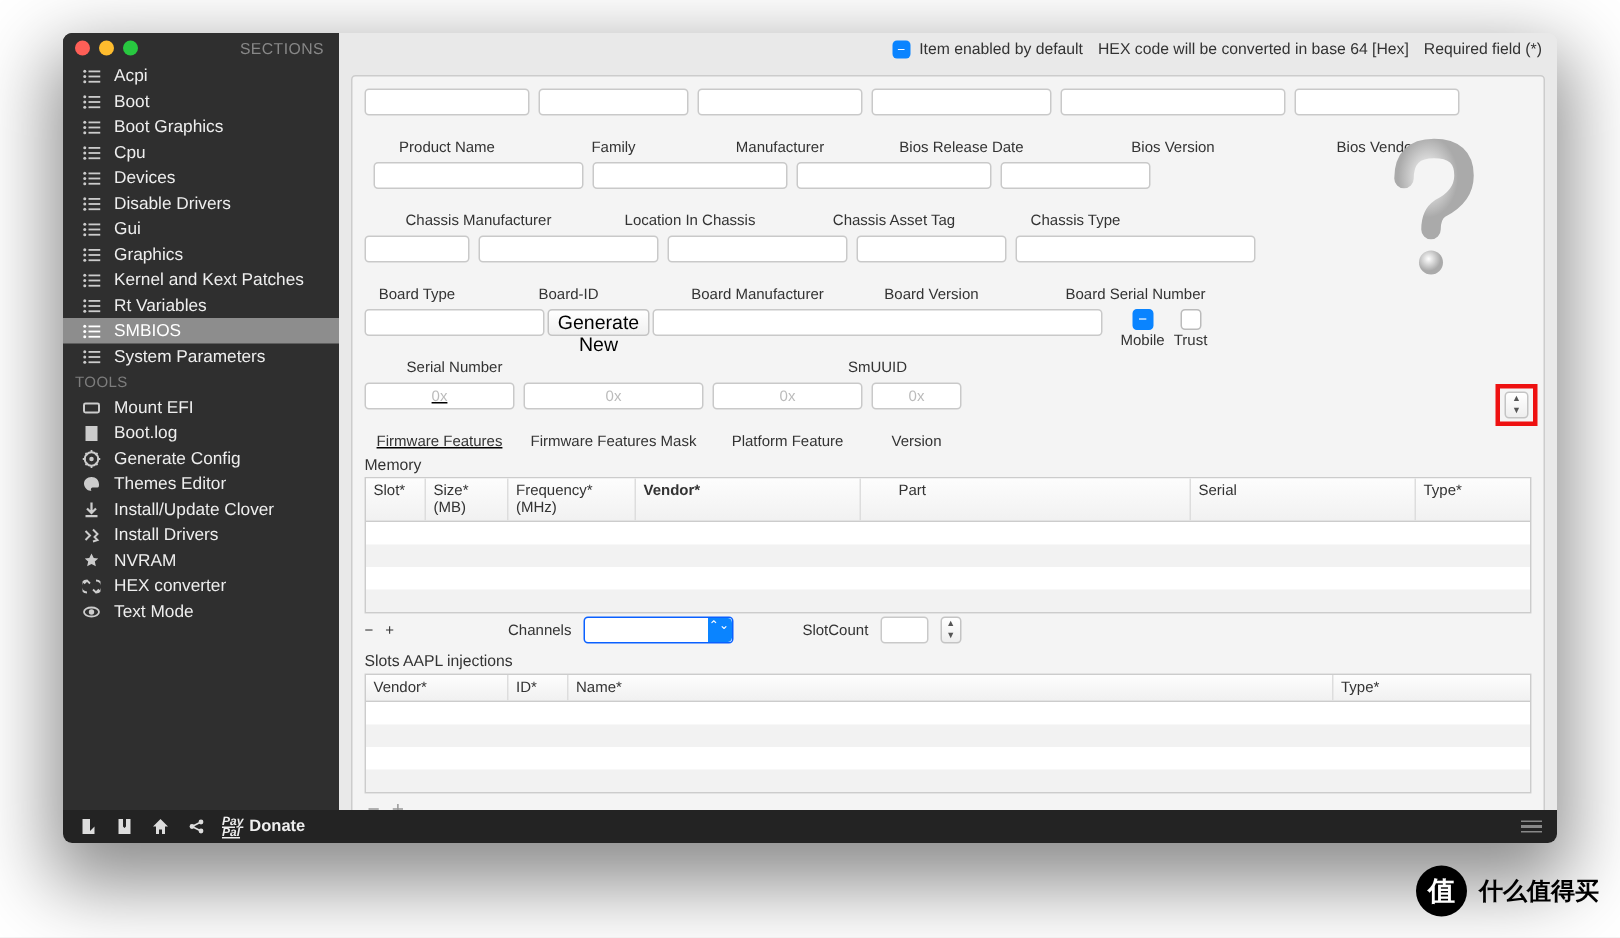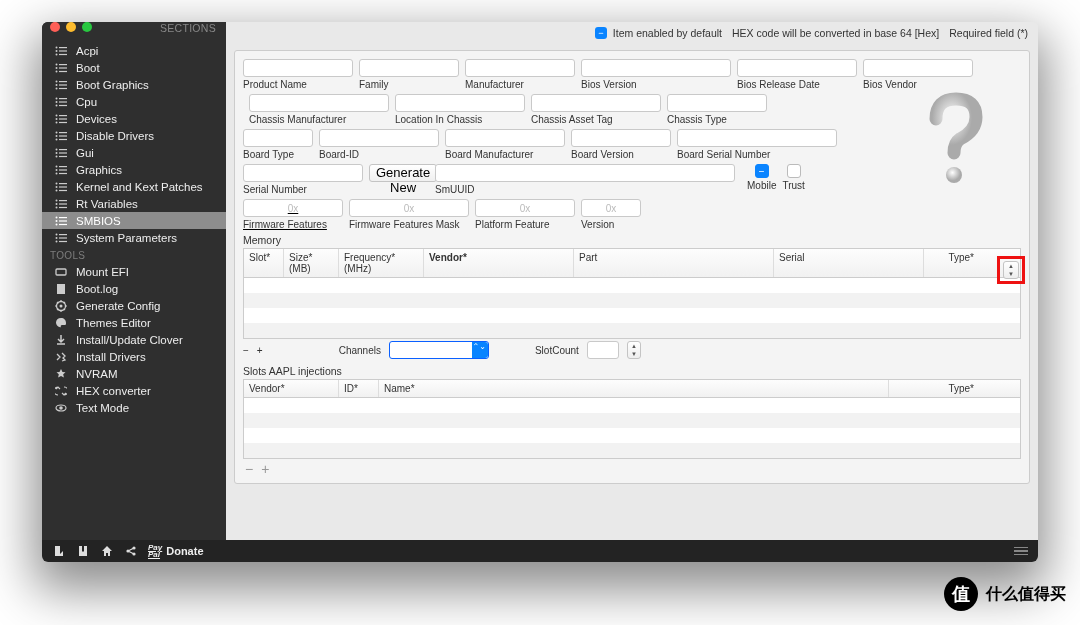--- a/index.html
+++ b/index.html
@@ -1,20 +1,20 @@
 <!DOCTYPE html>
 <html><head>
 <meta charset="utf-8">
 <style>
   * { box-sizing: border-box; margin: 0; padding: 0; }
   body { background: #fff; font-family: -apple-system, "Helvetica Neue", Arial, sans-serif; width: 1080px; height: 625px; position: relative; overflow: hidden; }
   .window { position: absolute; left: 42px; top: 22px; width: 996px; height: 540px; background: #e9e9e9; border-radius: 6px; box-shadow: 0 20px 50px 8px rgba(0,0,0,0.45); overflow: hidden; display: flex; flex-direction: column; }
   .main-area { flex: 1; display: flex; overflow: hidden; }
   .sidebar { width: 184px; background: #2f2f2f; color: #ddd; display: flex; flex-direction: column; font-size: 11.5px; }
-  .traffic { height: 20px; display: flex; align-items: flex-start; padding-left: 8px; gap: 6px; background: #2f2f2f; }
+  .traffic { height: 20px; display: flex; align-items: center; padding-left: 8px; gap: 6px; background: #2f2f2f; }
   .traffic span { width: 10px; height: 10px; border-radius: 50%; display: inline-block; }
   .tl-red { background: #fe5f57; } .tl-yel { background: #febc2e; } .tl-grn { background: #28c840; }
   .traffic .hdr { flex: 1; text-align: right; padding-right: 10px; color: #888; font-size: 10.5px; letter-spacing: 0.3px; }
   .side-group-label { color: #7d7d7d; font-size: 10px; padding: 4px 8px 2px; letter-spacing: 0.3px; }
   .side-item { display: flex; align-items: center; gap: 8px; padding: 2.5px 8px 2.5px 12px; cursor: default; color: #eee; }
   .side-item.selected { background: #8d8d8d; color: #fff; }
   .side-icon { width: 14px; display: flex; justify-content: center; align-items: center; color: #ccc; }
   .side-item.selected .side-icon { color: #fff; }
   .footer { height: 22px; background: #232323; display: flex; align-items: center; gap: 10px; padding: 0 10px; color: #ddd; }
   .footer .ficon { width: 14px; display:flex; align-items:center; justify-content:center; }
@@ -22,35 +22,35 @@
   .footer .paypal { font-size:8px; line-height:7px; font-style:italic; font-weight:700; display:flex; flex-direction:column;text-decoration:underline; }
   .footer .flex { flex:1; }
   .ham { width:14px; display:flex; flex-direction:column; gap:2px; }
   .ham span { height:1.5px; background:#888; }
   .content { flex: 1; background: #e9e9e9; display: flex; flex-direction: column; overflow: hidden; }
   .topbar { height: 22px; display: flex; align-items: center; justify-content: flex-end; gap: 10px; padding: 0 10px; font-size: 10.5px; color: #333; background: #e9e9e9; }
   .topbar .chk { width: 12px; height: 12px; border-radius: 3px; background: #0a84ff; display: inline-flex; align-items:center; justify-content:center; color:#fff; font-size:9px; margin-right:2px; }
   .body { flex: 1; padding: 6px 8px 4px; overflow: auto; position: relative; }
   .panel { background: #f4f4f4; border: 1px solid #ccc; border-radius: 3px; padding: 8px 8px 6px; position: relative; }
   .field-row { display: flex; gap: 6px; align-items: flex-start; margin-bottom: 4px; flex-wrap: nowrap; }
-  .field { display: flex; flex-direction: column; align-items: flex-start; }
+  .field { display: flex; flex-direction: column; align-items: center; gap: 14px; }
   .field input[type=text] { height: 18px; border: 1px solid #c9c9c9; border-radius: 3px; background: #fff; font-size: 10px; padding: 0 3px; width: 100%; }
   .field input.hex::placeholder { color:#bbb; text-align:center; }
   .field .lbl { font-size: 10px; color: #333; margin-top: 2px; white-space: nowrap; }
   .btn-mini { height: 18px; font-size: 13px; border: 1px solid #c4c4c4; border-radius: 3px; background: linear-gradient(#fff,#f0f0f0); padding: 0 6px; }
   .chkbox { width: 14px; height: 14px; border: 1px solid #bbb; border-radius: 3px; background: #fff; display:inline-flex; align-items:center; justify-content:center; }
   .chkbox.blue { background:#0a84ff; border-color:#0a84ff; color:#fff; font-size:10px; }
   .chk-col { display:flex; flex-direction:column; align-items:center; gap:2px; }
   .chk-col .lbl { font-size:10px; color:#333; }
   .qmark { position:absolute; right:40px; top:40px; width:70px; height:100px; display:flex; align-items:center; justify-content:center; }
   .section-lbl { font-size: 10.5px; color: #333; margin-top: 4px; margin-bottom: 2px; }
   .table { border: 1px solid #ccc; background: #fff; font-size: 10px; }
   .thead { display: flex; background: linear-gradient(#fdfdfd,#f1f1f1); border-bottom: 1px solid #ccc; }
   .thead .th { padding: 3px 5px; border-right: 1px solid #ddd; color:#333; font-size:10px; }
-  .thead .th:last-child { border-right: none; text-align: right; }
+  .thead .th:last-child { border-right: none; }
   .tbody { height: 60px; }
   .tbody .tr { height: 15px; }
   .tbody .tr:nth-child(odd) { background: #fff; }
   .tbody .tr:nth-child(even) { background: #f2f2f2; }
   .row-controls { display:flex; align-items:center; gap:4px; margin-top:2px; font-size:10px; color:#555; }
   .row-controls .pm { font-size:14px; color:#999; padding:0 2px; }
   .mid-controls { display:flex; align-items:center; gap:8px; margin-top:2px; font-size:10px; color:#333; }
   .mid-controls .sel { height:18px; border:1px solid #0a60ff; border-radius:3px; background:#fff; width:100px; position:relative; }
   .mid-controls .sel::after { content:""; position:absolute; right:0; top:0; width:16px; height:100%; background:#0a84ff; border-radius:0 3px 3px 0; }
   .mid-controls .sel::before { content:"⌃⌄"; position:absolute; right:2px; top:1px; color:#fff; font-size:8px; line-height:8px; z-index:1; writing-mode:horizontal-tb; }
@@ -352,27 +352,27 @@
                 <span class="lbl">Product Name</span>
               </div>
               <div class="field" style="width: 100px;">
                 <input type="text" style="">
                 <span class="lbl">Family</span>
               </div>
               <div class="field" style="width: 110px;">
                 <input type="text" style="">
                 <span class="lbl">Manufacturer</span>
               </div>
+              <div class="field" style="width: 120px;">
+                <input type="text" style="">
+                <span class="lbl">Bios Release Date</span>
+              </div>
               <div class="field" style="width: 150px;">
                 <input type="text" style="">
                 <span class="lbl">Bios Version</span>
-              </div>
-              <div class="field" style="width: 120px;">
-                <input type="text" style="">
-                <span class="lbl">Bios Release Date</span>
               </div>
               <div class="field" style="width: 110px;">
                 <input type="text" style="">
                 <span class="lbl">Bios Vendor</span>
               </div>
             </div>
 
         <div class="field-row" id="row2" style="padding-left:6px;">
               <div class="field" style="width: 140px;">
                 <input type="text" style="">
@@ -457,21 +457,21 @@
               </div>
             </div>
 
         <div class="section-lbl">Memory</div>
         <div class="table">
           <div class="thead" id="mem-head">
                 <div class="th" style="width: 40px;">Slot*</div>
                 <div class="th" style="width: 55px;">Size* (MB)</div>
                 <div class="th" style="width: 85px;">Frequency* (MHz)</div>
                 <div class="th" style="width: 150px; font-weight: bold;">Vendor*</div>
-                <div class="th" style="width: 200px;">Part</div>
+                <div class="th" style="width: 200px; margin-left: 20px;">Part</div>
                 <div class="th" style="width: 150px;">Serial</div>
                 <div class="th" style="width: 55px;">Type*</div>
               </div>
           <div class="tbody">
                 <div class="tr"></div>
                 <div class="tr"></div>
                 <div class="tr"></div>
                 <div class="tr"></div>
               </div>
         </div>

